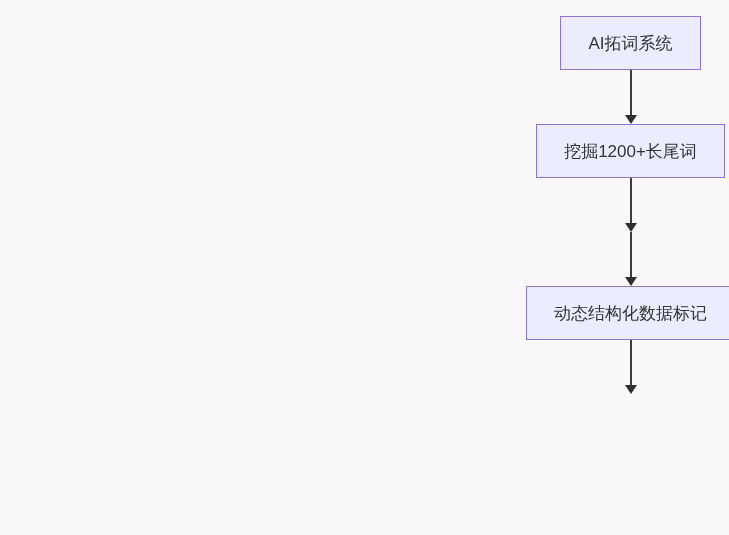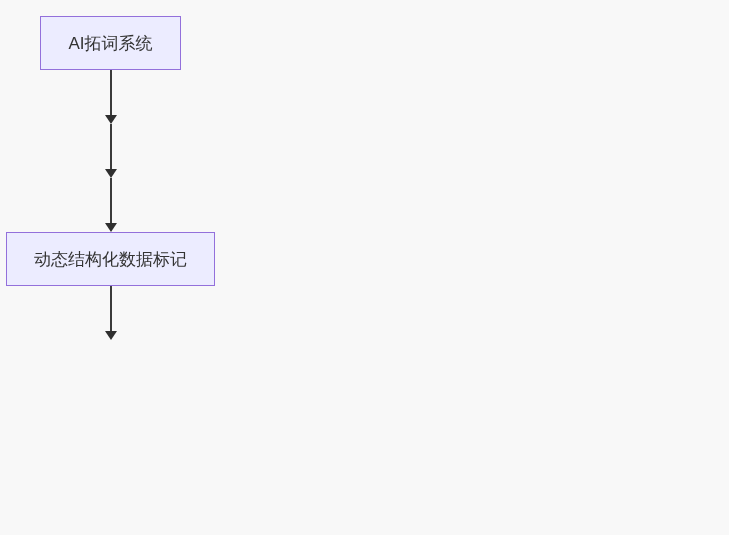--- a/index.html
+++ b/index.html
@@ -12,21 +12,21 @@
     overflow: hidden;
     font-family: "Liberation Sans", "DejaVu Sans", sans-serif;
   }
   .canvas {
     position: relative;
     width: 729px;
     height: 535px;
     background: #f8f8f8;
     display: flex;
     flex-direction: column;
-    align-items: flex-start;
+    align-items: flex-end;
     padding-top: 16px;
     box-sizing: border-box;
   }
   
   .flow-column {
     display: flex;
     flex-direction: column;
     align-items: center;
     transform: translateX(6px);
   }
@@ -70,20 +70,23 @@
 
     <div class="node">
       <span>AI拓词系统</span>
     </div>
 
     <div class="edge">
       <div class="line"></div>
       <div class="arrowhead"></div>
     </div>
 
+    <div class="node">
+      <span>挖掘1200+长尾词</span>
+    </div>
 
     <div class="edge">
       <div class="line"></div>
       <div class="arrowhead"></div>
     </div>
 
 
     <div class="edge">
       <div class="line"></div>
       <div class="arrowhead"></div>

